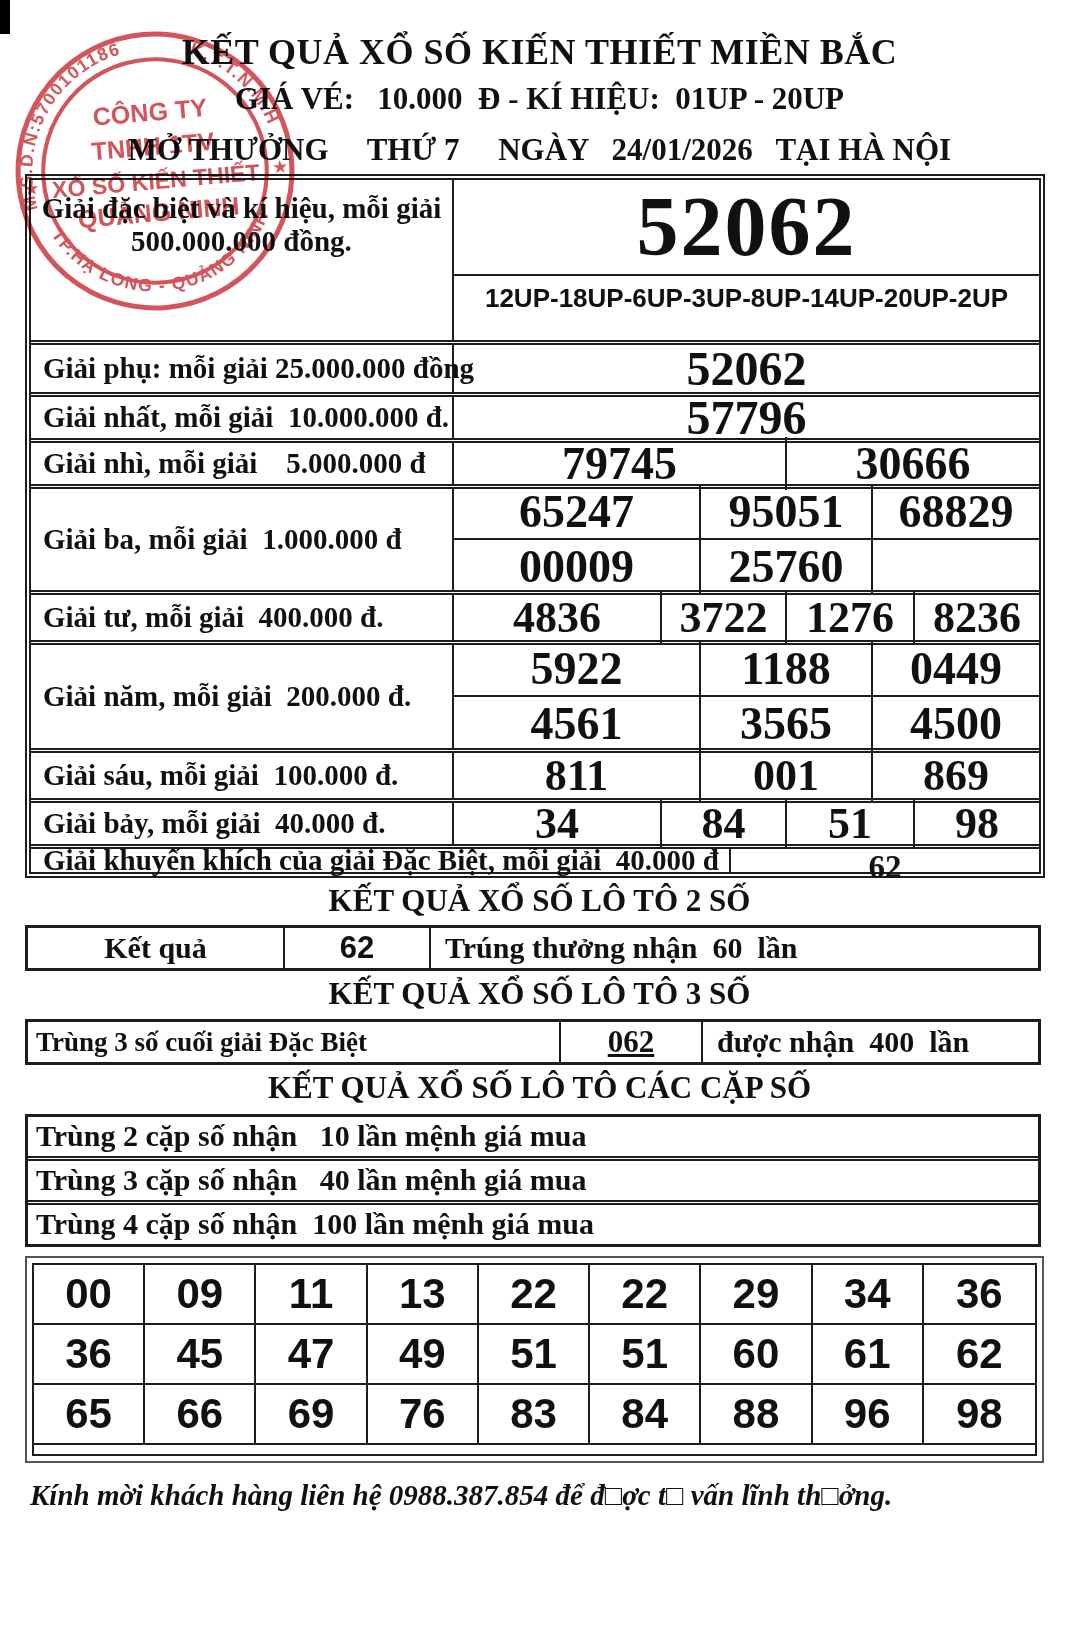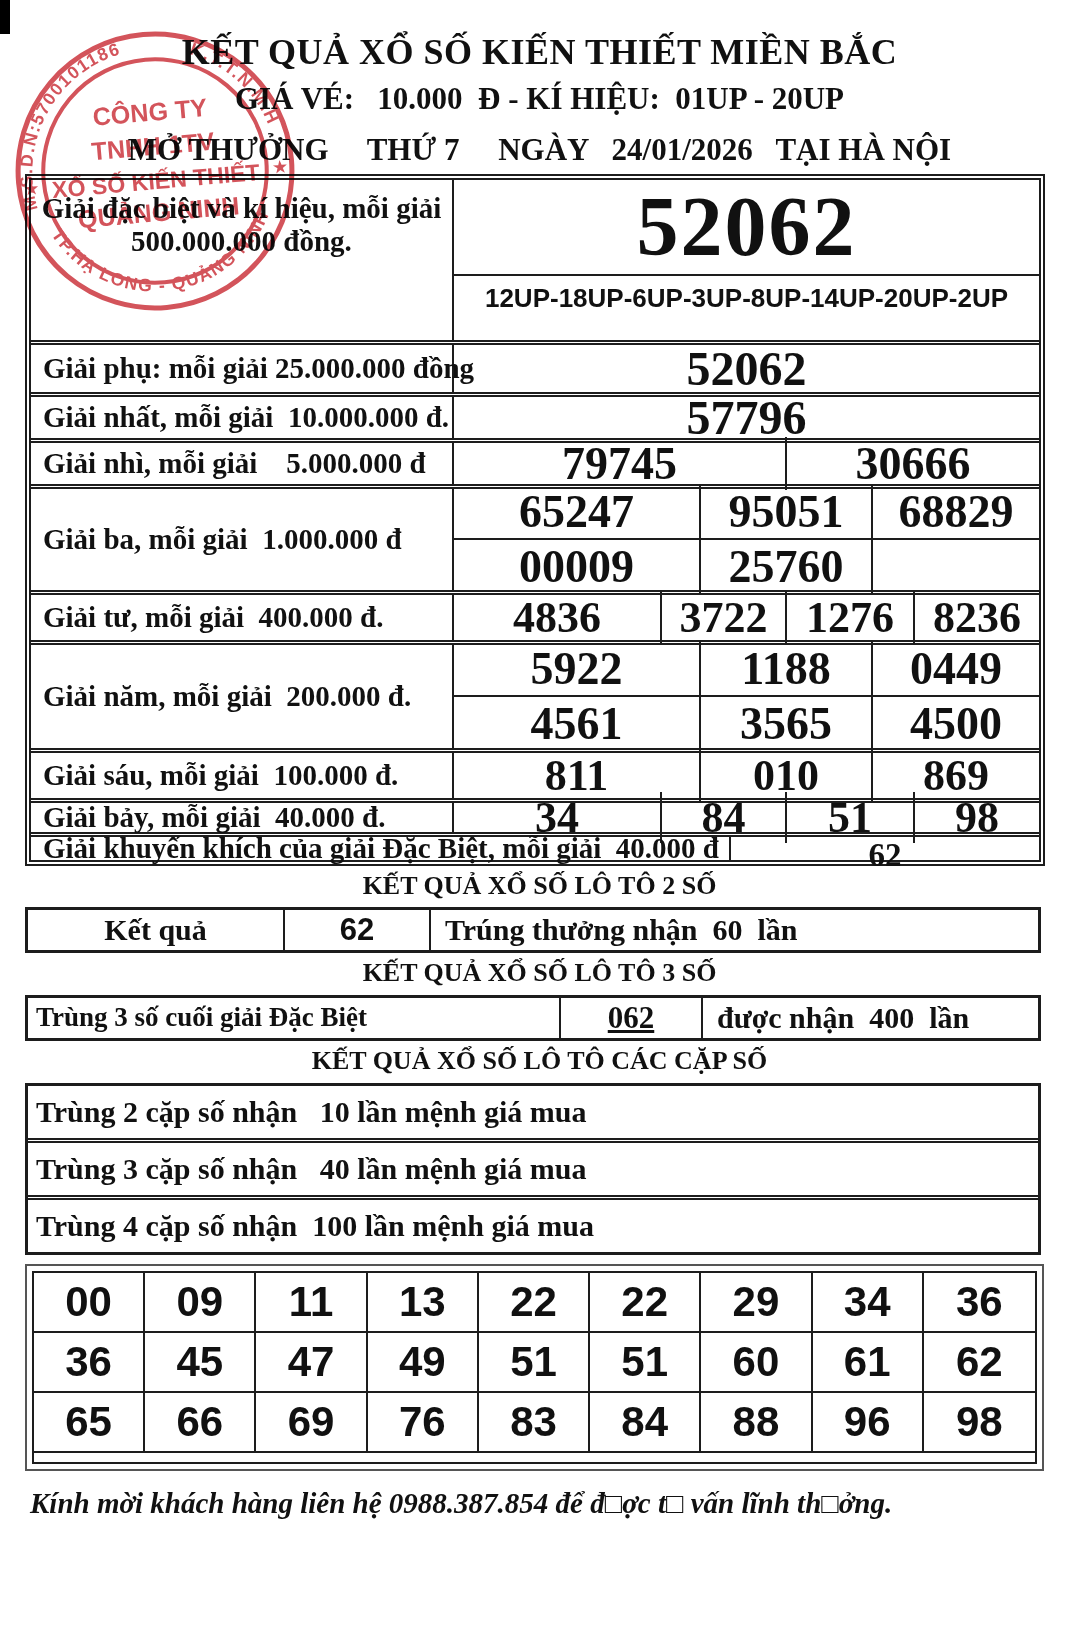--- a/index.html
+++ b/index.html
@@ -32,54 +32,54 @@
     width:423px;flex:0 0 423px;border-right:2px solid #1d1d1d;box-sizing:border-box;
     display:flex;align-items:center;padding-left:12px;
     font-weight:bold;font-size:29px;white-space:pre;
   }
   .plabel.centered{justify-content:center;align-items:flex-start;padding:12px 4px 0 4px;text-align:center;white-space:normal;}
   .pvalue{flex:1;display:flex;align-items:center;justify-content:center;font-weight:bold;}
   .colflex{flex-direction:column;align-items:stretch;}
   .r1{height:160px;}
   .r2{height:52px;} .r3{height:46px;} .r4{height:46px;}
   .r5{height:106px;} .r6{height:50px;} .r7{height:108px;}
-  .r8{height:50px;} .r9{height:34px;} .r10{height:28px;}
+  .r8{height:50px;} .r9{height:46px;} .r10{height:28px;}
   .special-num{height:94px;display:flex;align-items:center;justify-content:center;
     font-size:84px;line-height:1;border-bottom:2px solid #1d1d1d;letter-spacing:2px;}
   .special-signs{height:46px;display:flex;align-items:center;justify-content:center;
     font-family:Liberation Sans, sans-serif;font-size:26px;}
   .special-rest{flex:1;}
   .f48{font-size:48px;} .f46{font-size:46px;} .f44{font-size:44px;} .f33{font-size:33px;}
   .subwrap{display:flex;flex-direction:column;}
   .subrow{display:flex;flex:1;}
   .subrow.top{border-bottom:2px solid #1d1d1d;text-align:center;}
   .c{display:flex;align-items:center;justify-content:center;box-sizing:border-box;font-weight:bold;}
   .br{border-right:2px solid #1d1d1d;}
   .c3a{flex:0 0 247px;} .c3b{flex:0 0 172px;} .c3c{flex:1;}
   .c4a{flex:0 0 208px;} .c4b{flex:0 0 125px;} .c4c{flex:0 0 128px;} .c4d{flex:1;}
   .c2a{flex:0 0 333px;} .c2b{flex:1;}
   .kk-label{flex:0 0 700px;width:700px;}
   .kk-val{align-items:flex-start;}
 
   
-  .section-heading{text-align:center;font-weight:bold;font-size:26px;margin-top:4px;line-height:1.25;}
+  .section-heading{text-align:center;font-weight:bold;font-size:31px;margin-top:4px;line-height:1.25;}
 
   
   .loto-table{margin:5px 0 0 25px;width:1016px;border:3px solid #1d1d1d;box-sizing:border-box;display:flex;height:46px;}
   .lt-cell{display:flex;align-items:center;box-sizing:border-box;font-weight:bold;}
   .lt-label2{flex:0 0 257px;border-right:2px solid #1d1d1d;justify-content:center;font-size:30px;}
   .lt-num2{flex:0 0 146px;border-right:2px solid #1d1d1d;justify-content:center;
     font-family:"Liberation Sans","DejaVu Sans",sans-serif;font-size:31px;}
   .lt-label3{flex:0 0 533px;border-right:2px solid #1d1d1d;padding-left:8px;font-size:27px;}
   .lt-num3{flex:0 0 142px;border-right:2px solid #1d1d1d;justify-content:center;font-size:31px;text-decoration:underline;}
   .lt-note{flex:1;padding-left:14px;font-size:30px;white-space:pre;}
 
   
   .rules-table{margin:6px 0 0 25px;width:1016px;border:3px solid #1d1d1d;box-sizing:border-box;}
-  .rule-row{height:52px;display:flex;align-items:center;padding-left:8px;
+  .rule-row{height:39px;display:flex;align-items:center;padding-left:8px;
     font-weight:bold;font-size:30px;white-space:pre;border-top:5px double #1d1d1d;box-sizing:content-box;}
   .rule-row:first-child{border-top:none;}
 
   
   .pairs-outer{margin:9px 0 0 25px;width:1019px;border:2px solid #555;padding:5px;box-sizing:border-box;}
   .pairs-inner{border:2px solid #1d1d1d;}
   .pairs-grid{display:grid;grid-template-columns:repeat(9,1fr);}
   .pair-cell{
     height:60px;border-right:2px solid #1d1d1d;border-bottom:2px solid #1d1d1d;box-sizing:border-box;
     display:flex;align-items:center;justify-content:center;
@@ -181,21 +181,21 @@
           <div class="c c3c f46">4500</div>
         </div>
       </div>
     </div>
 
     <div class="prow r8">
       <div class="plabel">Giải sáu, mỗi giải  100.000 đ.</div>
       <div class="pvalue colflex">
         <div class="subrow">
           <div class="c c3a br f44">811</div>
-          <div class="c c3b br f44">010</div>
+          <div class="c c3b br f44">001</div>
           <div class="c c3c f44">869</div>
         </div>
       </div>
     </div>
 
     <div class="prow r9">
       <div class="plabel">Giải bảy, mỗi giải  40.000 đ.</div>
       <div class="pvalue colflex">
         <div class="subrow">
           <div class="c c4a br f44">34</div>

